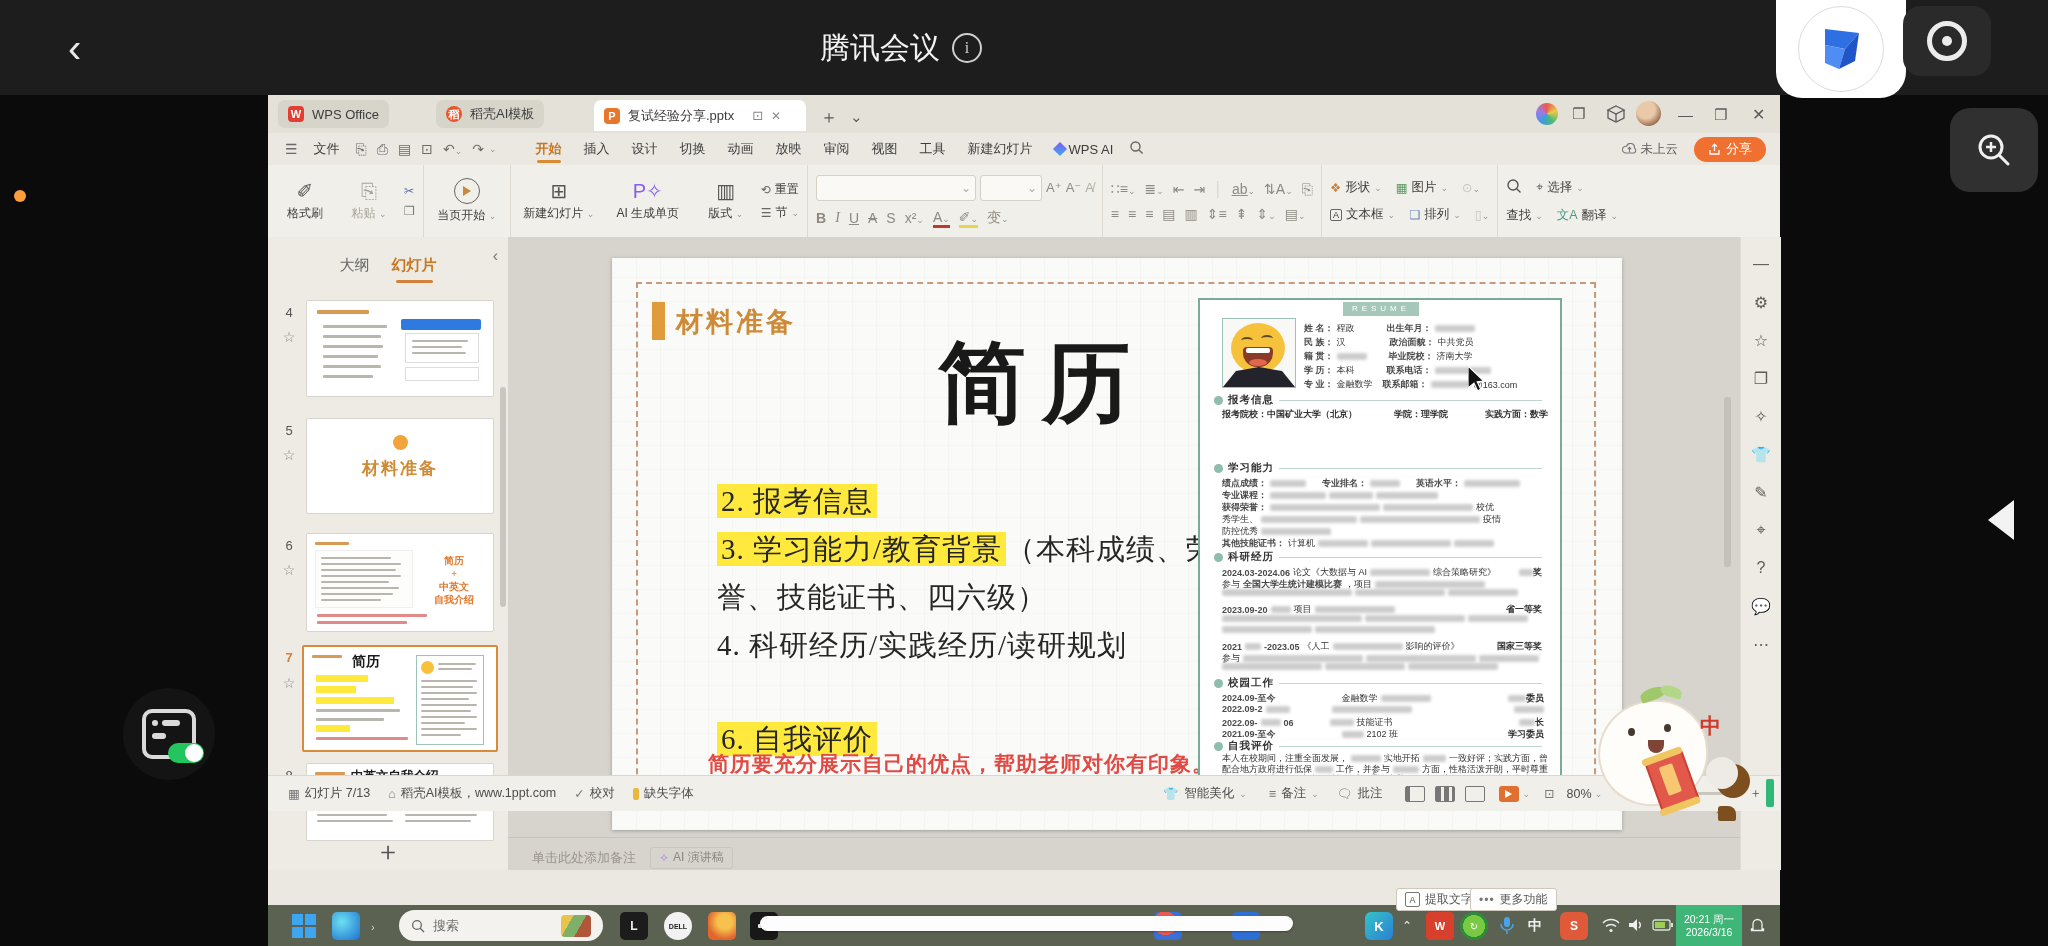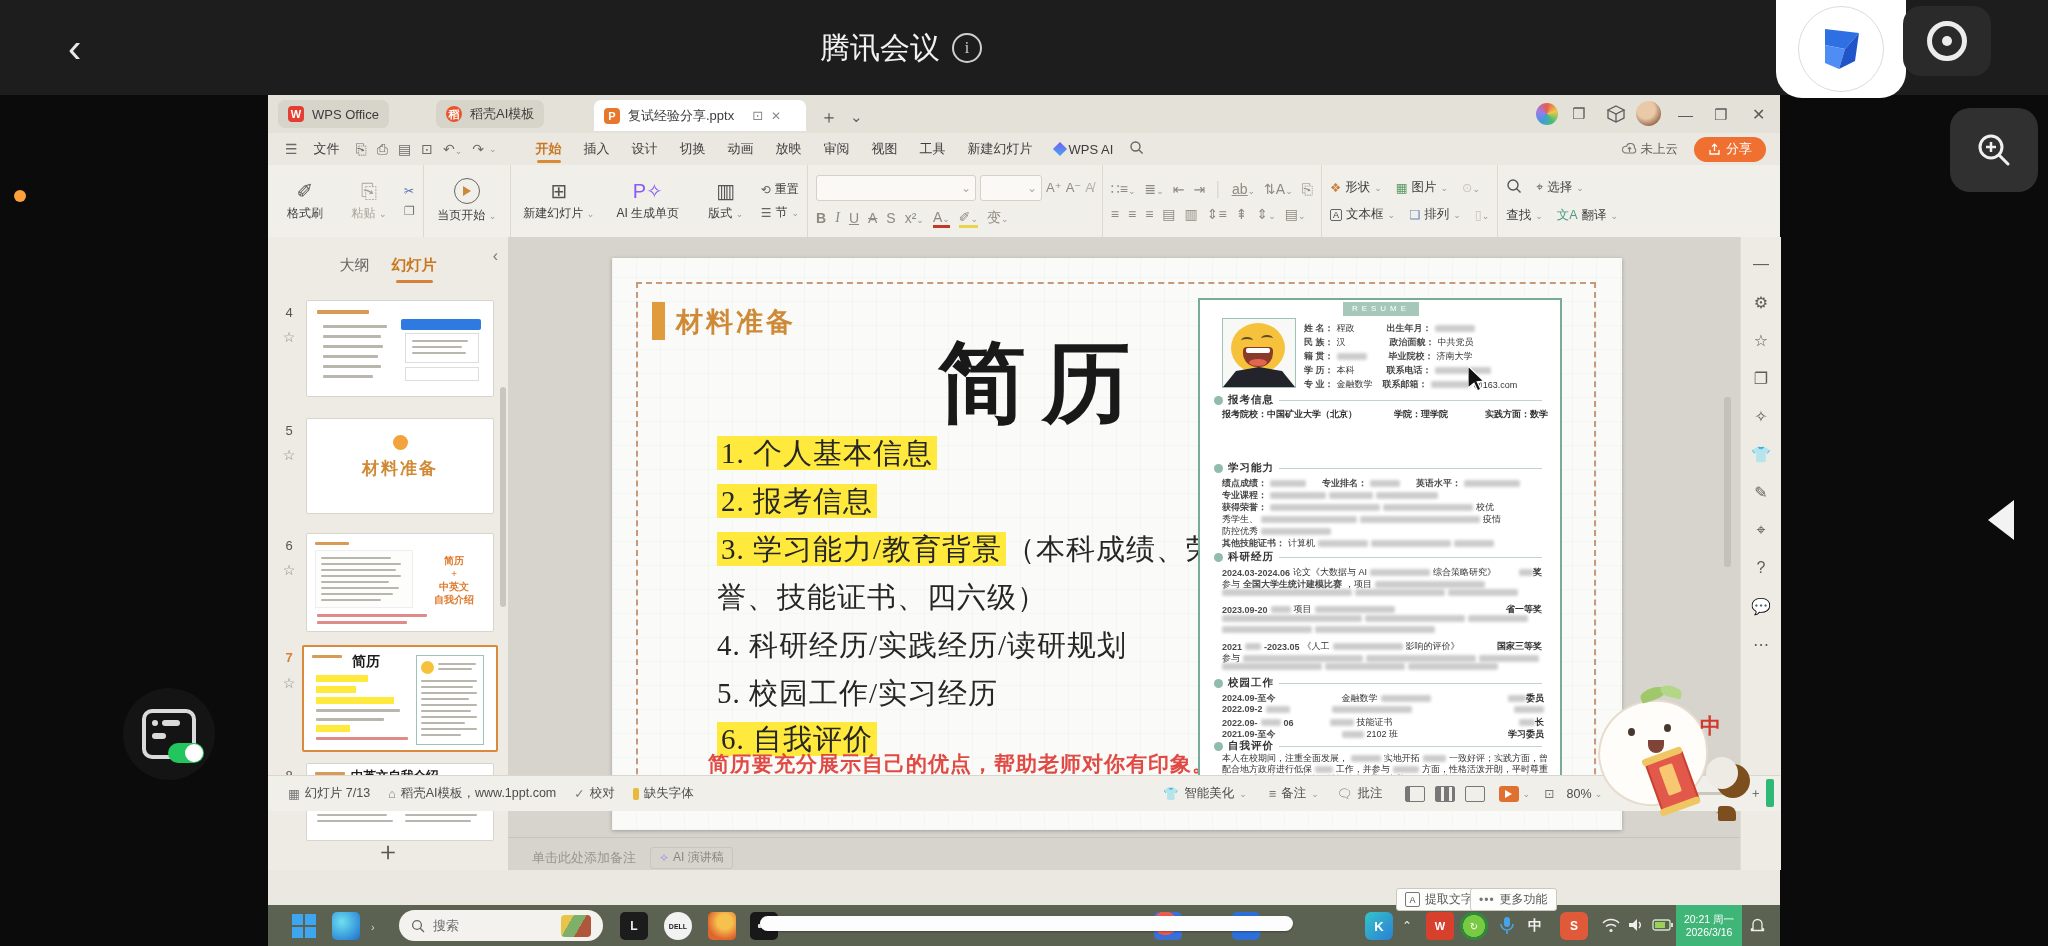--- a/index.html
+++ b/index.html
@@ -520,26 +520,24 @@
         <div class="a pscroll"></div>
       </div>
 
       <div class="a canvas">
         <div class="a slide">
           <div class="a dashed"></div>
           <div class="a hbar"></div>
           <div class="a htxt serif">材料准备</div>
           <div class="a stitle serif">简历</div>
 
-          <div class="a sline serif" style="top:176px"><span class="hl">1. 个人基本信息</span></div>
           <div class="a sline serif" style="top:224px"><span class="hl">2. 报考信息</span></div>
           <div class="a sline serif" style="top:272px"><span class="hl">3. 学习能力/教育背景</span><span>（本科成绩、荣</span></div>
           <div class="a sline serif" style="top:320px"><span>誉、技能证书、四六级）</span></div>
           <div class="a sline serif" style="top:368px"><span>4. 科研经历/实践经历/读研规划</span></div>
-          <div class="a sline serif" style="top:416px"><span>5. 校园工作/实习经历</span></div>
           <div class="a sline serif" style="top:462px"><span class="hl">6. 自我评价</span></div>
 
           <div class="a rednote serif" style="top:492px">简历要充分展示自己的优点，帮助老师对你有印象。</div>
           <div class="a rednote serif" style="top:516px">简历内容要熟知！</div>
 
           <div class="a resume">
             <div class="a rbanner">RESUME</div>
             <div class="a rphoto">
               <div class="a" style="left:8px;top:4px;width:54px;height:50px;background:#f6c23c;border-radius:50%">
                 <div class="a" style="left:10px;top:14px;width:12px;height:5px;border-top:2.5px solid #5a4a2a;border-radius:50%"></div>

